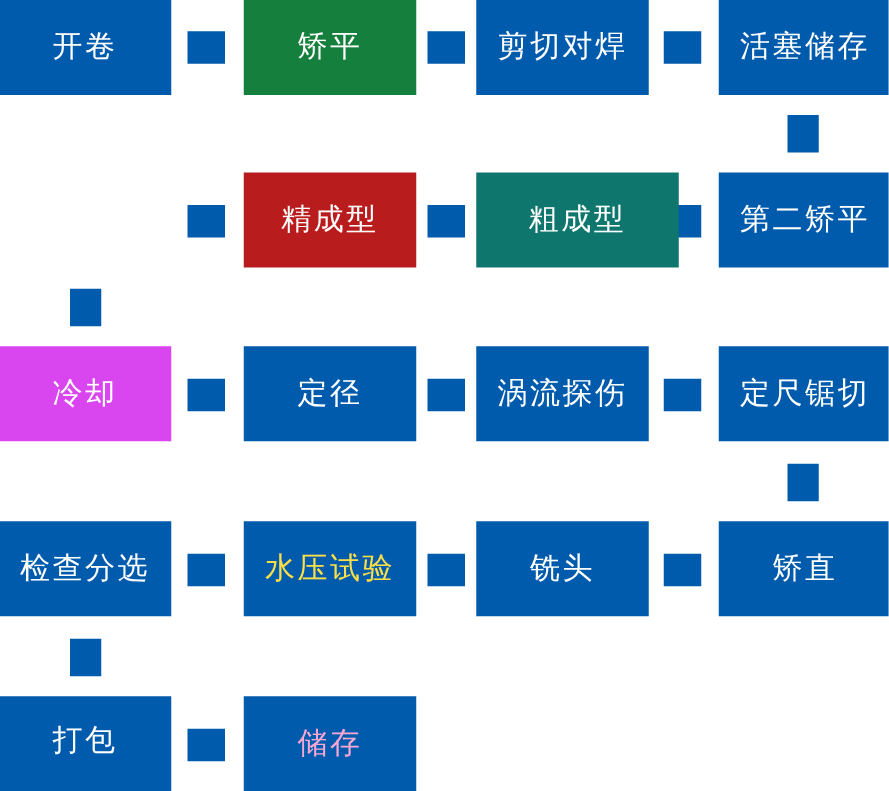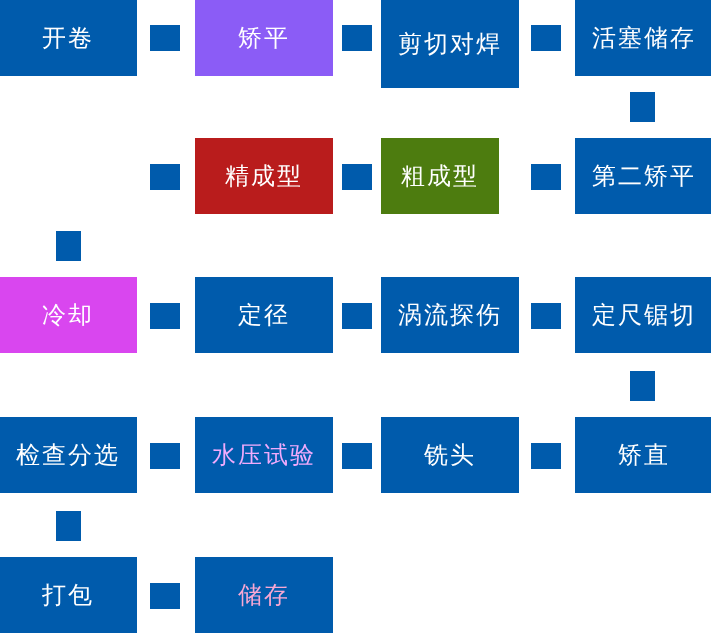--- a/index.html
+++ b/index.html
@@ -51,29 +51,29 @@
     <div class="connector" style="left: 150px; top: 303px; width: 30px; height: 26px; background: rgb(0, 91, 172);"></div>
     <div class="connector" style="left: 342px; top: 303px; width: 30px; height: 26px; background: rgb(0, 91, 172);"></div>
     <div class="connector" style="left: 531px; top: 303px; width: 30px; height: 26px; background: rgb(0, 91, 172);"></div>
     <div class="connector" style="left: 630px; top: 371px; width: 25px; height: 30px; background: rgb(0, 91, 172);"></div>
     <div class="connector" style="left: 150px; top: 443px; width: 30px; height: 26px; background: rgb(0, 91, 172);"></div>
     <div class="connector" style="left: 342px; top: 443px; width: 30px; height: 26px; background: rgb(0, 91, 172);"></div>
     <div class="connector" style="left: 531px; top: 443px; width: 30px; height: 26px; background: rgb(0, 91, 172);"></div>
     <div class="connector" style="left: 56px; top: 511px; width: 25px; height: 30px; background: rgb(0, 91, 172);"></div>
     <div class="connector" style="left: 150px; top: 583px; width: 30px; height: 26px; background: rgb(0, 91, 172);"></div>
     <div class="node" style="left: -1px; top: 0px; width: 138px; height: 76px; background: rgb(0, 91, 172); color: rgb(255, 255, 255);">开卷</div>
-    <div class="node" style="left: 195px; top: 0px; width: 138px; height: 76px; background: #8b5cf6; color: rgb(255, 255, 255);">矫平</div>
-    <div class="node" style="left: 381px; top: 0px; width: 138px; height: 88px; background: rgb(0, 91, 172); color: rgb(255, 255, 255);">剪切对焊</div>
+    <div class="node" style="left: 195px; top: 0px; width: 138px; height: 76px; background: #15803d; color: rgb(255, 255, 255);">矫平</div>
+    <div class="node" style="left: 381px; top: 0px; width: 138px; height: 76px; background: rgb(0, 91, 172); color: rgb(255, 255, 255);">剪切对焊</div>
     <div class="node" style="left: 575px; top: 0px; width: 138px; height: 76px; background: rgb(0, 91, 172); color: rgb(255, 255, 255);">活塞储存</div>
     <div class="node" style="left: 195px; top: 138px; width: 138px; height: 76px; background: #b91c1c; color: rgb(255, 255, 255);">精成型</div>
-    <div class="node" style="left: 381px; top: 138px; width: 118px; height: 76px; background: #4d7c0f; color: rgb(255, 255, 255);">粗成型</div>
+    <div class="node" style="left: 381px; top: 138px; width: 162px; height: 76px; background: #0f766e; color: rgb(255, 255, 255);">粗成型</div>
     <div class="node" style="left: 575px; top: 138px; width: 138px; height: 76px; background: rgb(0, 91, 172); color: rgb(255, 255, 255);">第二矫平</div>
     <div class="node" style="left: -1px; top: 277px; width: 138px; height: 76px; background: #d946ef; color: rgb(255, 255, 255);">冷却</div>
     <div class="node" style="left: 195px; top: 277px; width: 138px; height: 76px; background: rgb(0, 91, 172); color: rgb(255, 255, 255);">定径</div>
     <div class="node" style="left: 381px; top: 277px; width: 138px; height: 76px; background: rgb(0, 91, 172); color: rgb(255, 255, 255);">涡流探伤</div>
     <div class="node" style="left: 575px; top: 277px; width: 138px; height: 76px; background: rgb(0, 91, 172); color: rgb(255, 255, 255);">定尺锯切</div>
     <div class="node" style="left: -1px; top: 417px; width: 138px; height: 76px; background: rgb(0, 91, 172); color: rgb(255, 255, 255);">检查分选</div>
-    <div class="node" style="left: 195px; top: 417px; width: 138px; height: 76px; background: rgb(0, 91, 172); color: #f0abfc;">水压试验</div>
+    <div class="node" style="left: 195px; top: 417px; width: 138px; height: 76px; background: rgb(0, 91, 172); color: #fde047;">水压试验</div>
     <div class="node" style="left: 381px; top: 417px; width: 138px; height: 76px; background: rgb(0, 91, 172); color: rgb(255, 255, 255);">铣头</div>
     <div class="node" style="left: 575px; top: 417px; width: 138px; height: 76px; background: rgb(0, 91, 172); color: rgb(255, 255, 255);">矫直</div>
-    <div class="node" style="left: -1px; top: 557px; width: 138px; height: 76px; background: rgb(0, 91, 172); color: rgb(255, 255, 255);">打包</div>
+    <div class="node" style="left: -1px; top: 557px; width: 138px; height: 76px; background: rgb(0, 91, 172); color: rgb(255, 255, 255); font-family: Liberation Mono, monospace;">打包</div>
     <div class="node" style="left: 195px; top: 557px; width: 138px; height: 76px; background: rgb(0, 91, 172); color: #f9a8d4;">储存</div>
   </div>
 
 </body></html>

